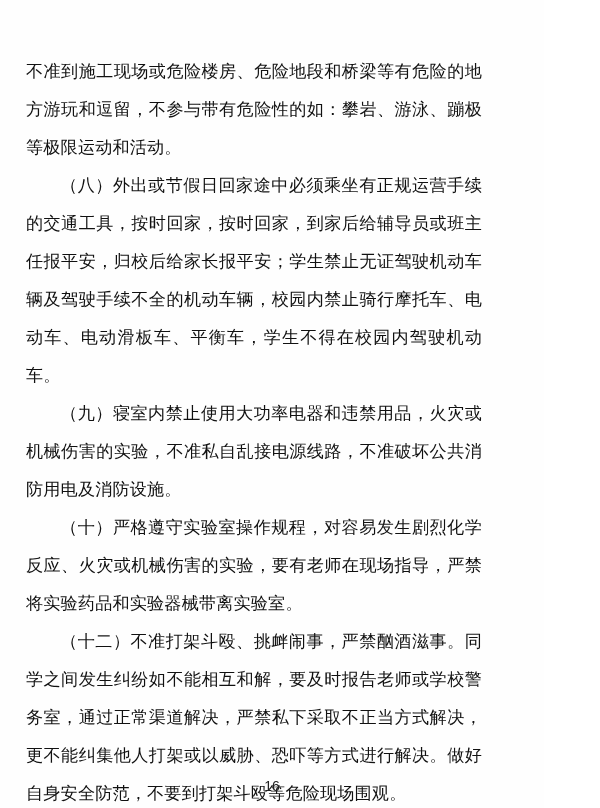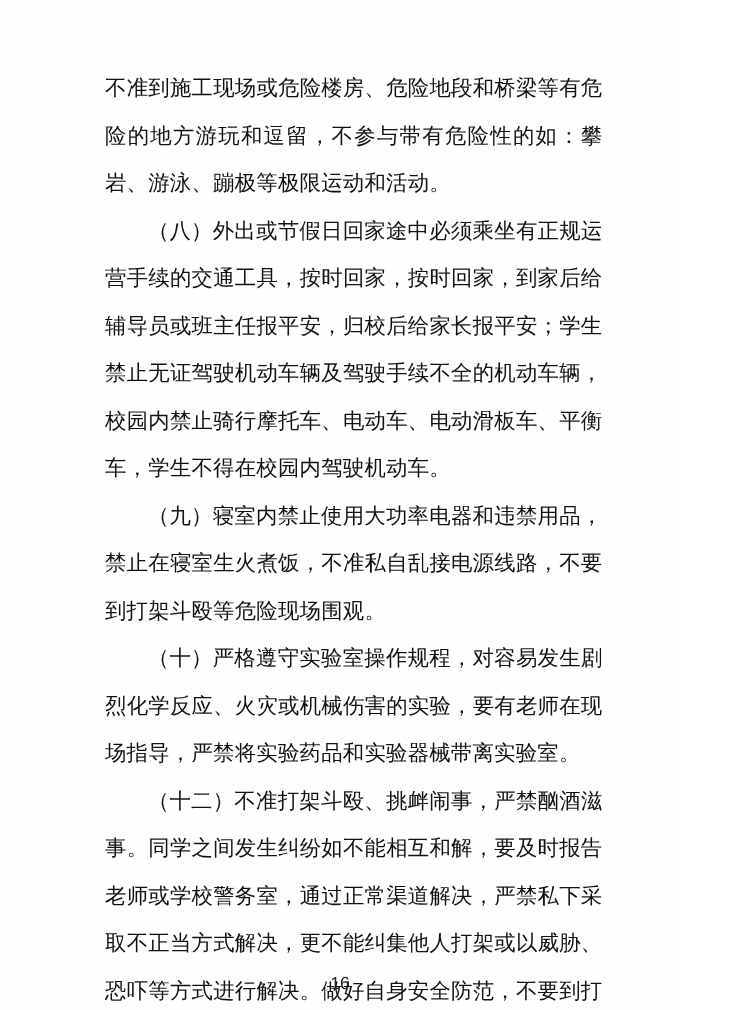--- a/index.html
+++ b/index.html
@@ -12,21 +12,21 @@
     background: #ffffff;
     font-family: "DejaVu Serif", "Liberation Serif", serif;
     color: #1a1a1a;
     overflow: hidden;
   }
   .page {
     position: relative;
     width: 544px;
     height: 808px;
     box-sizing: border-box;
-    padding: 52px 62px 20px 84px;
+    padding: 52px 62px 20px 26px;
     background: #fefefe;
   }
   .doc-body {
     font-size: 17.1px;
     line-height: 38px;
     text-align: justify;
     text-justify: inter-ideograph;
     letter-spacing: 0.2px;
     color: #111111;
   }
@@ -49,18 +49,18 @@
     color: #222222;
   }
 </style>
 </head>
 <body>
 
 <div class="page">
   <div class="doc-body">
     <p class="para">不准到施工现场或危险楼房、危险地段和桥梁等有危险的地方游玩和逗留，不参与带有危险性的如：攀岩、游泳、蹦极等极限运动和活动。</p>
     <p class="para indent">（八）外出或节假日回家途中必须乘坐有正规运营手续的交通工具，按时回家，按时回家，到家后给辅导员或班主任报平安，归校后给家长报平安；学生禁止无证驾驶机动车辆及驾驶手续不全的机动车辆，校园内禁止骑行摩托车、电动车、电动滑板车、平衡车，学生不得在校园内驾驶机动车。</p>
-    <p class="para indent">（九）寝室内禁止使用大功率电器和违禁用品，禁止在寝室生火煮饭，不准私自乱接电源线路，不要到打架斗殴等危险现场围观。</p>
+    <p class="para indent">（九）寝室内禁止使用大功率电器和违禁用品，火灾或机械伤害的实验，不准私自乱接电源线路，不准破坏公共消防用电及消防设施。</p>
     <p class="para indent">（十）严格遵守实验室操作规程，对容易发生剧烈化学反应、火灾或机械伤害的实验，要有老师在现场指导，严禁将实验药品和实验器械带离实验室。</p>
     <p class="para indent">（十二）不准打架斗殴、挑衅闹事，严禁酗酒滋事。同学之间发生纠纷如不能相互和解，要及时报告老师或学校警务室，通过正常渠道解决，严禁私下采取不正当方式解决，更不能纠集他人打架或以威胁、恐吓等方式进行解决。做好自身安全防范，不要到打架斗殴等危险现场围观。</p>
   </div>
   <div class="page-number">16</div>
 </div>
 
 </body></html>

